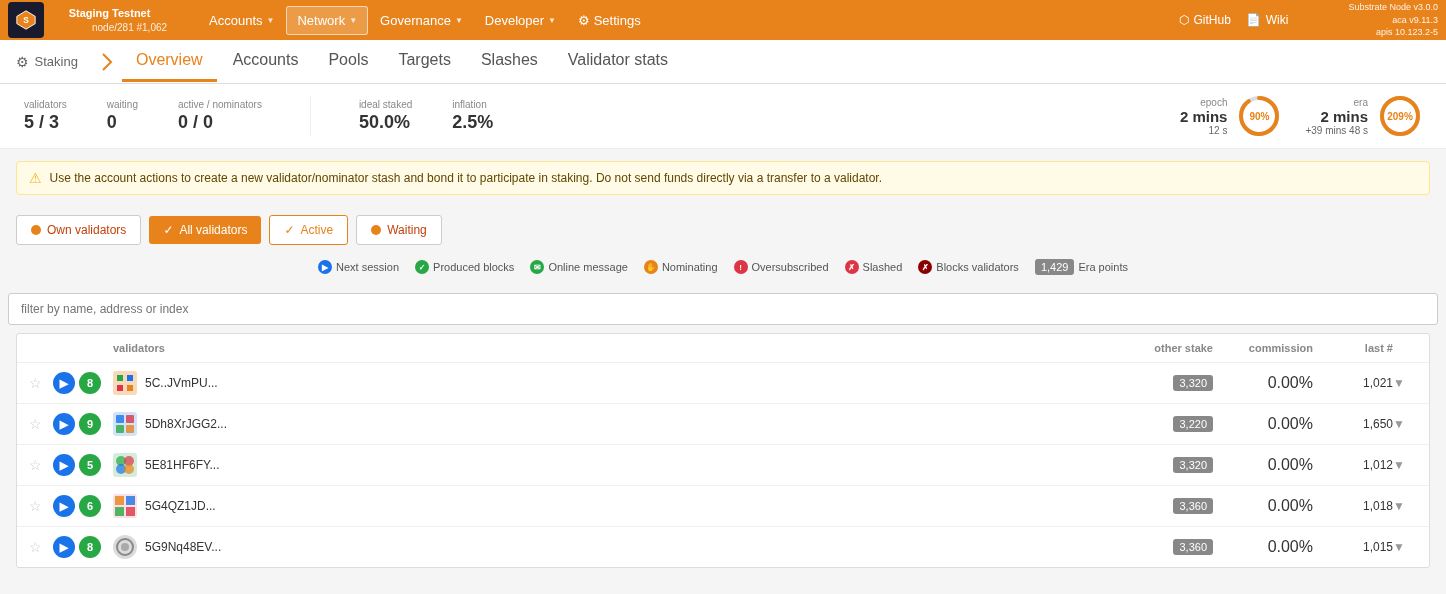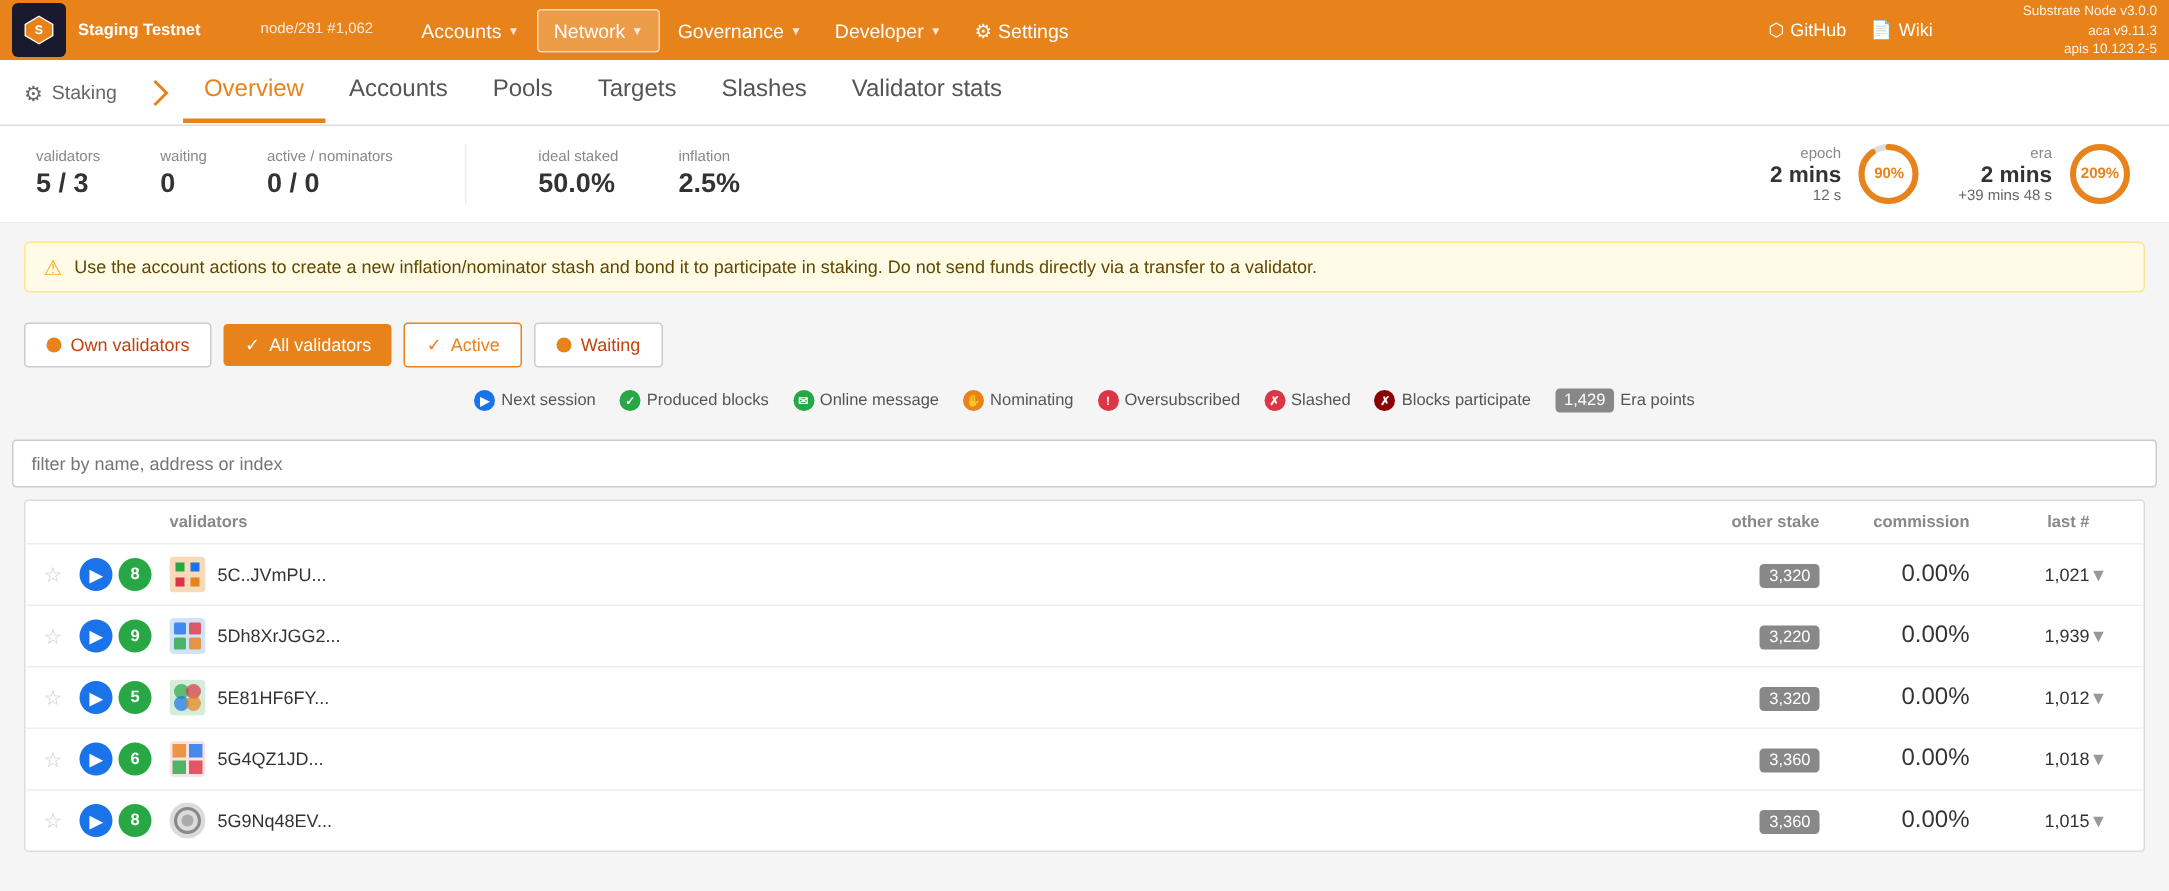--- a/index.html
+++ b/index.html
@@ -18,21 +18,21 @@
     .topnav-logo {
       width: 36px; height: 36px;
       background: #1a1a2e;
       border-radius: 4px;
       display: flex; align-items: center; justify-content: center;
       margin-right: 8px;
       flex-shrink: 0;
     }
     .topnav-logo svg { width: 22px; height: 22px; }
     .topnav-node-info {
-      display: flex; font-size: 10px; margin-right: 22px; line-height: 1.3; align-items: center;
+      display: flex; flex-direction: column; font-size: 10px; margin-right: 32px; line-height: 1.3; align-items: center;
     }
     .topnav-node-info .node-name { font-weight: bold; font-size: 11px; }
     .topnav-node-info .node-id { opacity: 0.85; padding-left: 40px; }
     .topnav-items {
       display: flex; align-items: center; gap: 2px; flex: 1;
     }
     .nav-item {
       display: flex; align-items: center; gap: 4px;
       padding: 6px 10px; color: white; cursor: pointer;
       font-size: 13px; font-weight: 500; border-radius: 3px;
@@ -336,21 +336,21 @@
             <circle cx="22" cy="22" r="18" fill="none" stroke="#e8821a" stroke-width="4" stroke-dasharray="113.1 113.1" stroke-linecap="round"></circle>
           </svg>
           <span class="pct">209%</span>
         </div>
       </div>
     </div>
   </div>
 
   <div class="alert-bar">
     <span class="alert-icon">⚠</span>
-    <span>Use the account actions to create a new inflation/nominator stash and bond it to participate in staking. Do not send funds directly via a transfer to a validator.</span>
+    <span>Use the account actions to create a new validator/nominator stash and bond it to participate in staking. Do not send funds directly via a transfer to a validator.</span>
   </div>
 
   <div class="buttons-row">
     <button class="btn btn-outline">
       <span class="btn-dot" style="background:#e8821a;"></span>
       <span>Own validators</span>
     </button>
     <button class="btn btn-orange">
       <span>✓</span>
       <span>All validators</span>
@@ -385,21 +385,21 @@
     <div class="legend-item">
       <span class="legend-dot" style="background:#dc3545;">!</span>
       <span>Oversubscribed</span>
     </div>
     <div class="legend-item">
       <span class="legend-dot" style="background:#dc3545;">✗</span>
       <span>Slashed</span>
     </div>
     <div class="legend-item">
       <span class="legend-dot" style="background:#8B0000;">✗</span>
-      <span>Blocks participate</span>
+      <span>Blocks validators</span>
     </div>
     <div class="legend-item">
       <span class="era-points-badge">1,429</span>
       <span>Era points</span>
     </div>
   </div>
 
   <div class="filter-box">
     <input type="text" placeholder="filter by name, address or index" style="">
   </div>
@@ -452,21 +452,21 @@
           <rect x="13" y="3" width="8" height="8" rx="1" fill="#dc3545" opacity="0.8"></rect>
           <rect x="3" y="13" width="8" height="8" rx="1" fill="#28a745" opacity="0.8"></rect>
           <rect x="13" y="13" width="8" height="8" rx="1" fill="#e8821a" opacity="0.8"></rect>
         </svg>
         <span class="validator-name">5Dh8XrJGG2...</span>
       </div>
       <div style="text-align:right;">
         <span class="era-badge">3,220</span>
       </div>
       <div class="commission-val" style="text-align:right;">0.00%</div>
-      <div class="last-hash" style="text-align:right;">1,939</div>
+      <div class="last-hash" style="text-align:right;">1,650</div>
       <span class="chevron-down">▼</span>
     </div>
 
     <div class="table-row">
       <span class="star-icon">☆</span>
       <div class="validator-actions">
         <button class="action-btn action-btn-blue">▶</button>
         <button class="action-btn action-btn-green">5</button>
       </div>
       <div class="validator-identity">

